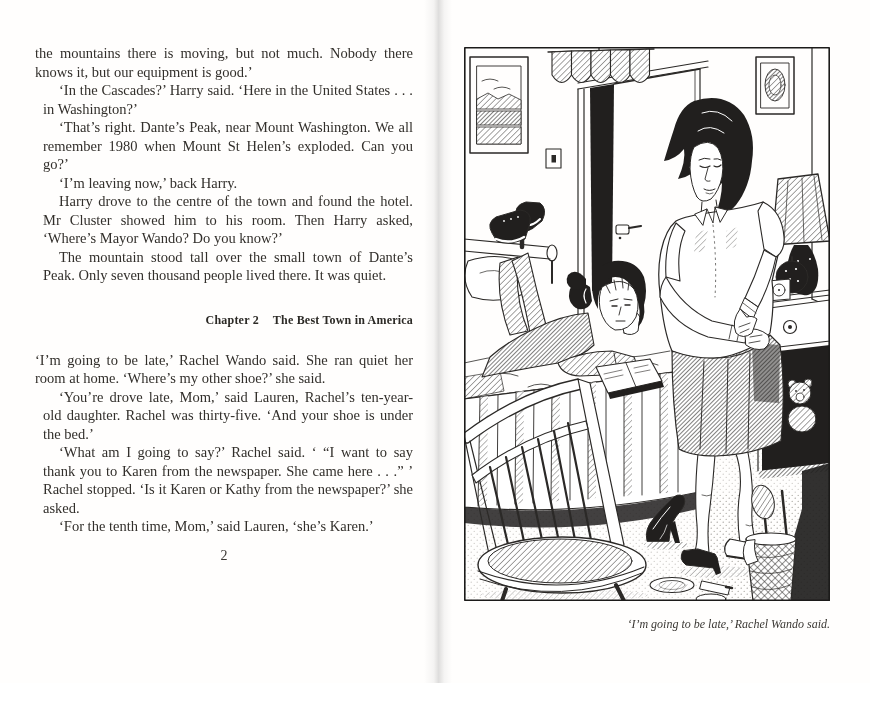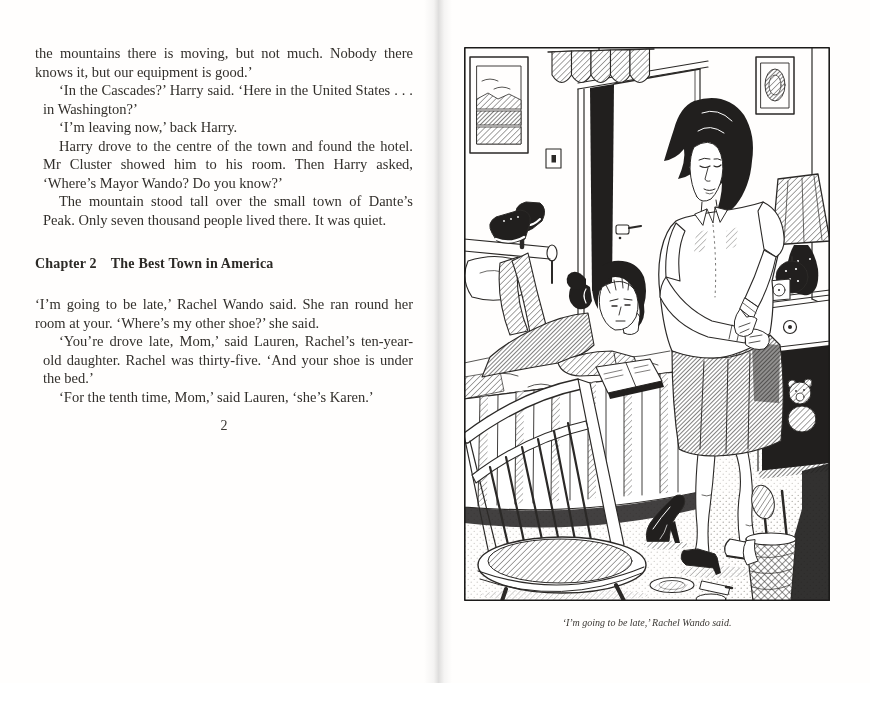--- a/index.html
+++ b/index.html
@@ -3,53 +3,55 @@
 <meta charset="utf-8">
 <style>
   html,body { margin:0; padding:0; }
   body { background:#ffffff; font-family:"Liberation Serif", serif; }
   .spread { position:relative; width:870px; height:683px; background:#fffefd; overflow:hidden; }
 
   
   .page-left { position:absolute; left:35px; top:44px; width:378px; color:#322f2b; }
   .page-left p { margin:0; font-size:14.5px; line-height:18.5px; text-align:justify; }
   .page-left p.indent { text-indent:16px;margin-left:8px; }
-  .chapter { margin:24px 0 20px 0; text-align:left; font-size:14px; line-height:22px;
+  .chapter { margin:24px 0 20px 0; text-align:right; font-size:12px; line-height:22px;
              font-weight:bold; color:#2c2a26; letter-spacing:.2px; }
   .chapter .ch-title { margin-left:14px; }
   .pagenum { margin-top:12px; text-align:center; font-size:14px; color:#3a3733; }
 
   
   .illus { position:absolute; left:464px; top:47px; width:366px; height:554px; margin:0; }
   .illus svg { display:block; }
   .illus svg * { stroke-linecap:round; stroke-linejoin:round; }
-  .caption { position:absolute; left:464px; top:617px; width:366px; text-align:center;
-             font-style:italic; font-size:10px; color:#3b3834; }
+  .caption { position:absolute; left:464px; top:617px; width:366px; text-align:right;
+             font-style:italic; font-size:12px; color:#3b3834; }
 
   
   .gutter { position:absolute; left:424px; top:0; width:28px; height:709px; pointer-events:none;
             background:linear-gradient(90deg, rgba(0,0,0,0) 0%, rgba(0,0,0,0.045) 35%,
                         rgba(0,0,0,0.13) 52%, rgba(0,0,0,0.04) 72%, rgba(0,0,0,0) 100%); }
 </style>
 </head>
 <body>
 
 <div class="spread">
 
   <div class="page-left">
     <p>the mountains there is moving, but not much. Nobody there knows it, but our equipment is good.’</p>
     <p class="indent">‘In the Cascades?’ Harry said. ‘Here in the United States . . . in Washington?’</p>
+    <p class="indent">‘That’s right. Dante’s Peak, near Mount Washington. We all remember 1980 when Mount St Helen’s exploded. Can you go?’</p>
     <p class="indent">‘I’m leaving now,’ back Harry.</p>
     <p class="indent">Harry drove to the centre of the town and found the hotel. Mr Cluster showed him to his room. Then Harry asked, ‘Where’s Mayor Wando? Do you know?’</p>
     <p class="indent">The mountain stood tall over the small town of Dante’s Peak. Only seven thousand people lived there. It was quiet.</p>
 
     <h2 class="chapter"><span>Chapter 2</span><span class="ch-title">The Best Town in America</span></h2>
 
-    <p>‘I’m going to be late,’ Rachel Wando said. She ran round her room at your. ‘Where’s my other shoe?’ she said.</p>
+    <p>‘I’m going to be late,’ Rachel Wando said. She ran quiet her room at home. ‘Where’s my other shoe?’ she said.</p>
     <p class="indent">‘You’re drove late, Mom,’ said Lauren, Rachel’s ten-year-old daughter. Rachel was thirty-five. ‘And your shoe is under the bed.’</p>
+    <p class="indent">‘What am I going to say?’ Rachel said. ‘ “I want to say thank you to Karen from the newspaper. She came here . . .” ’ Rachel stopped. ‘Is it Karen or Kathy from the newspaper?’ she asked.</p>
     <p class="indent">‘For the tenth time, Mom,’ said Lauren, ‘she’s Karen.’</p>
 
     <div class="pagenum">2</div>
   </div>
 
   <figure class="illus">
     <svg width="366" height="554" viewBox="0 0 366 554" xmlns="http://www.w3.org/2000/svg">
       <defs>
         <pattern id="ph" width="4.2" height="4.2" patternUnits="userSpaceOnUse" patternTransform="rotate(45)">
           <rect width="4.2" height="4.2" fill="#ffffff"></rect>

